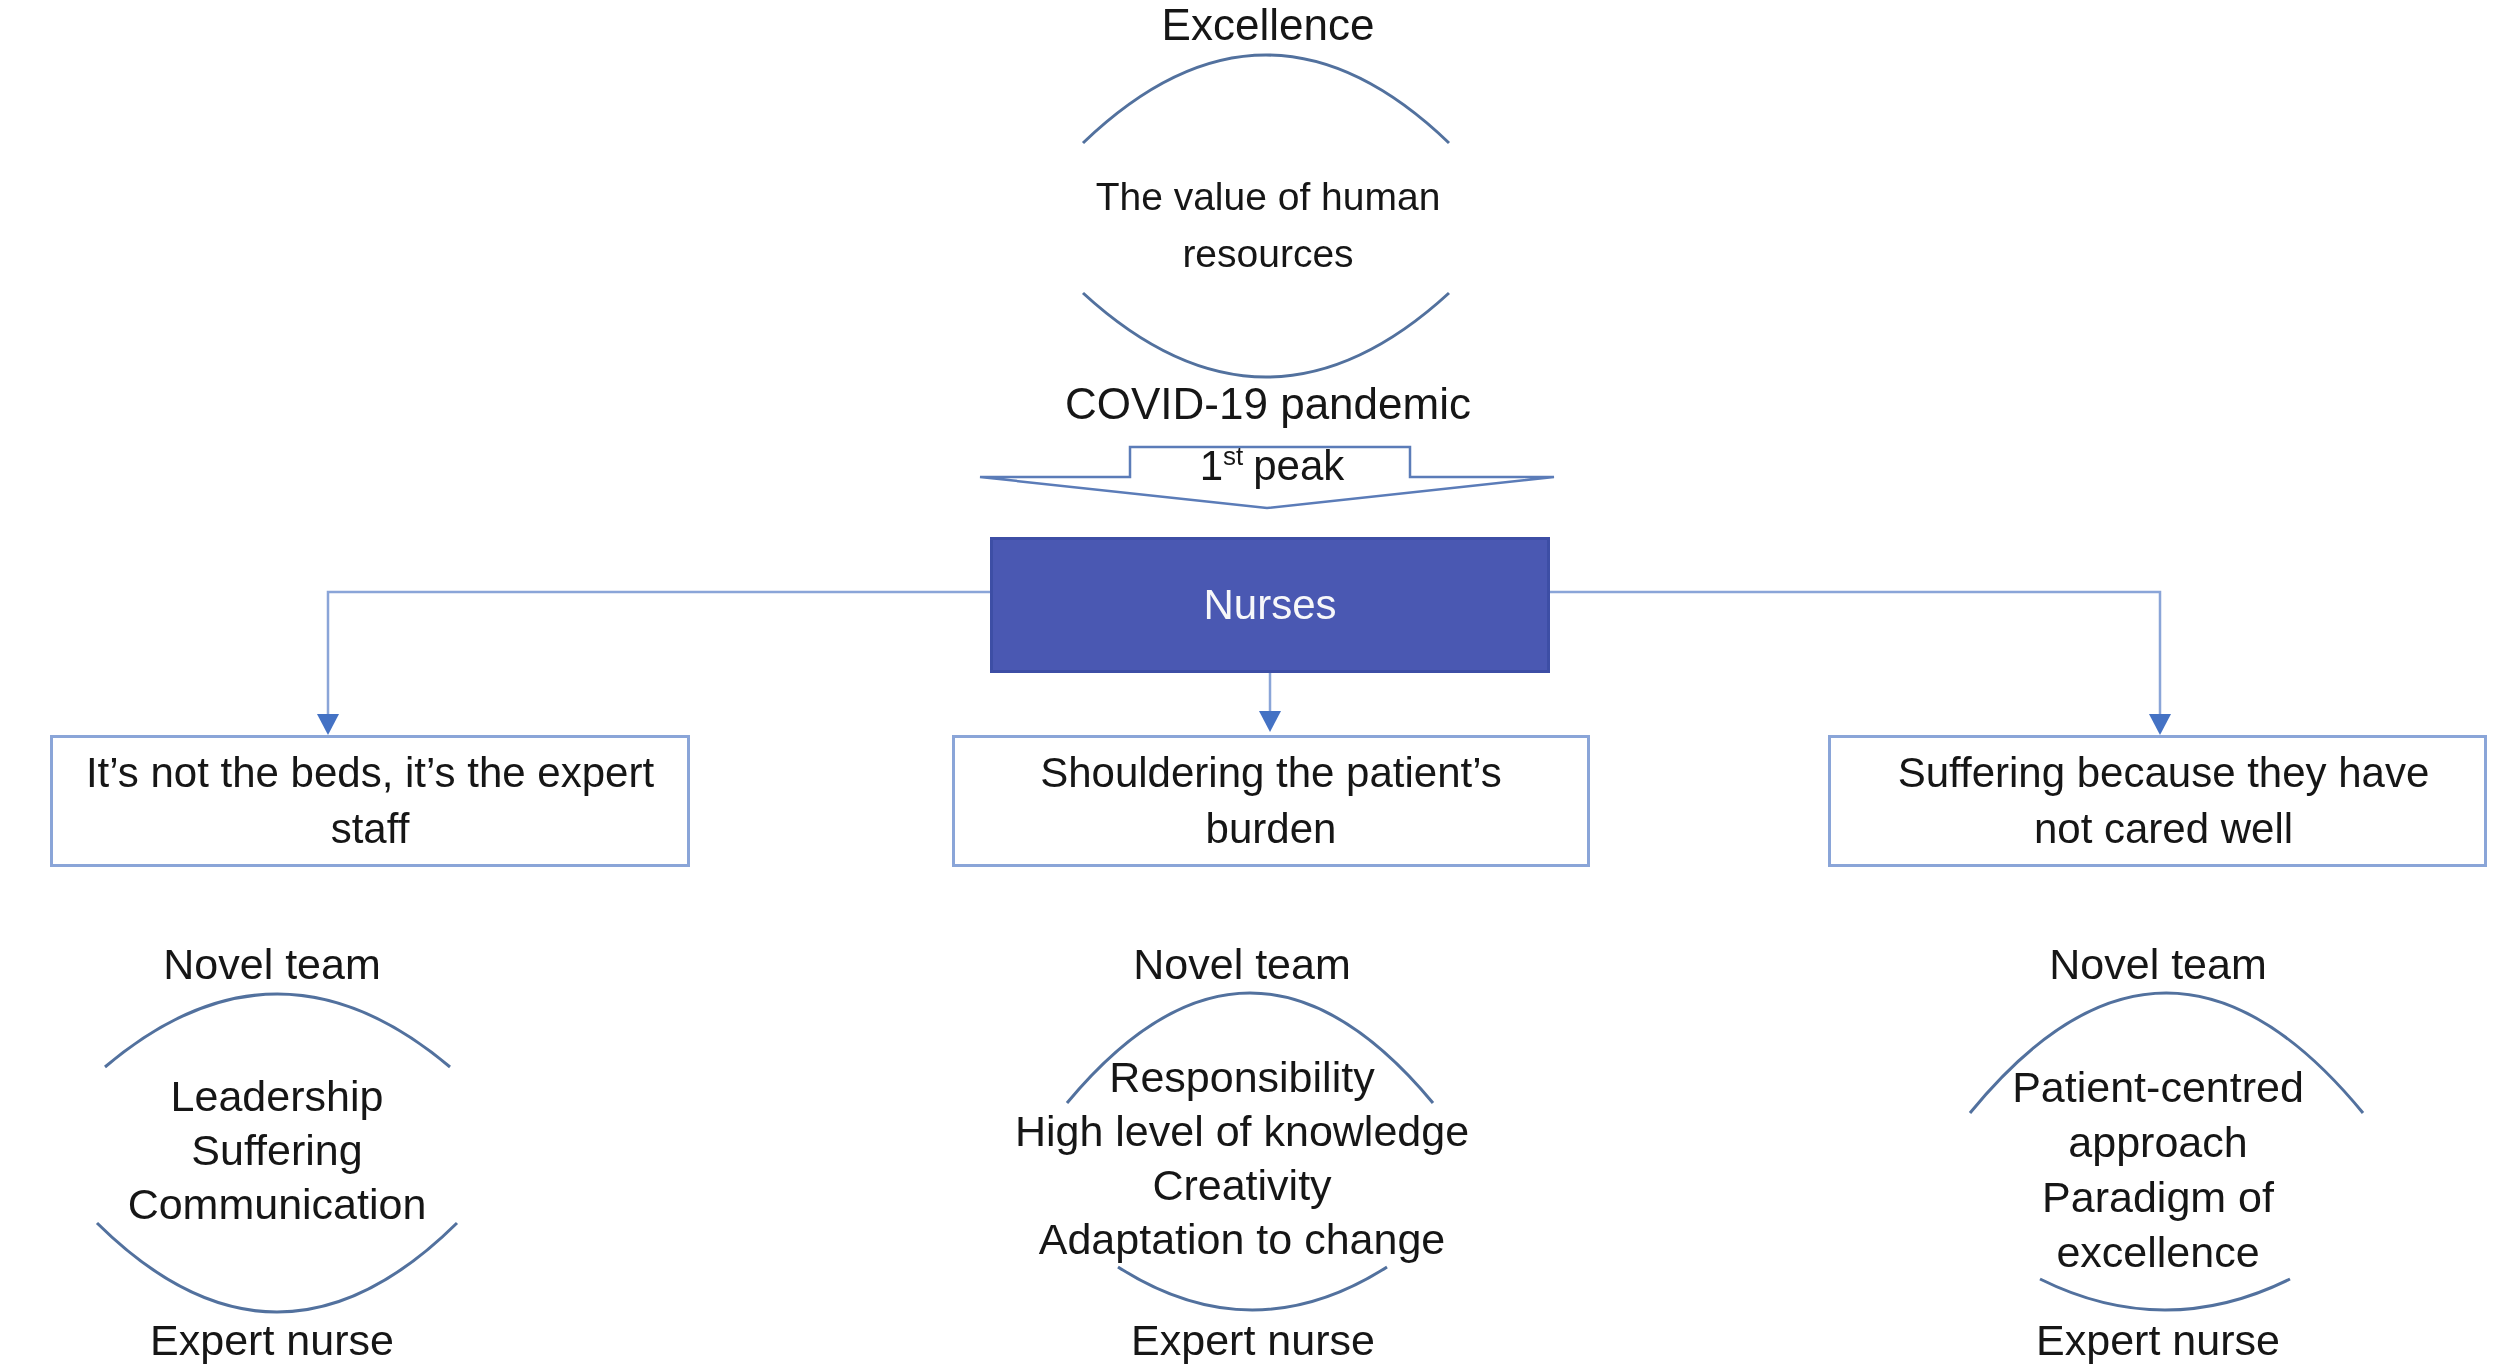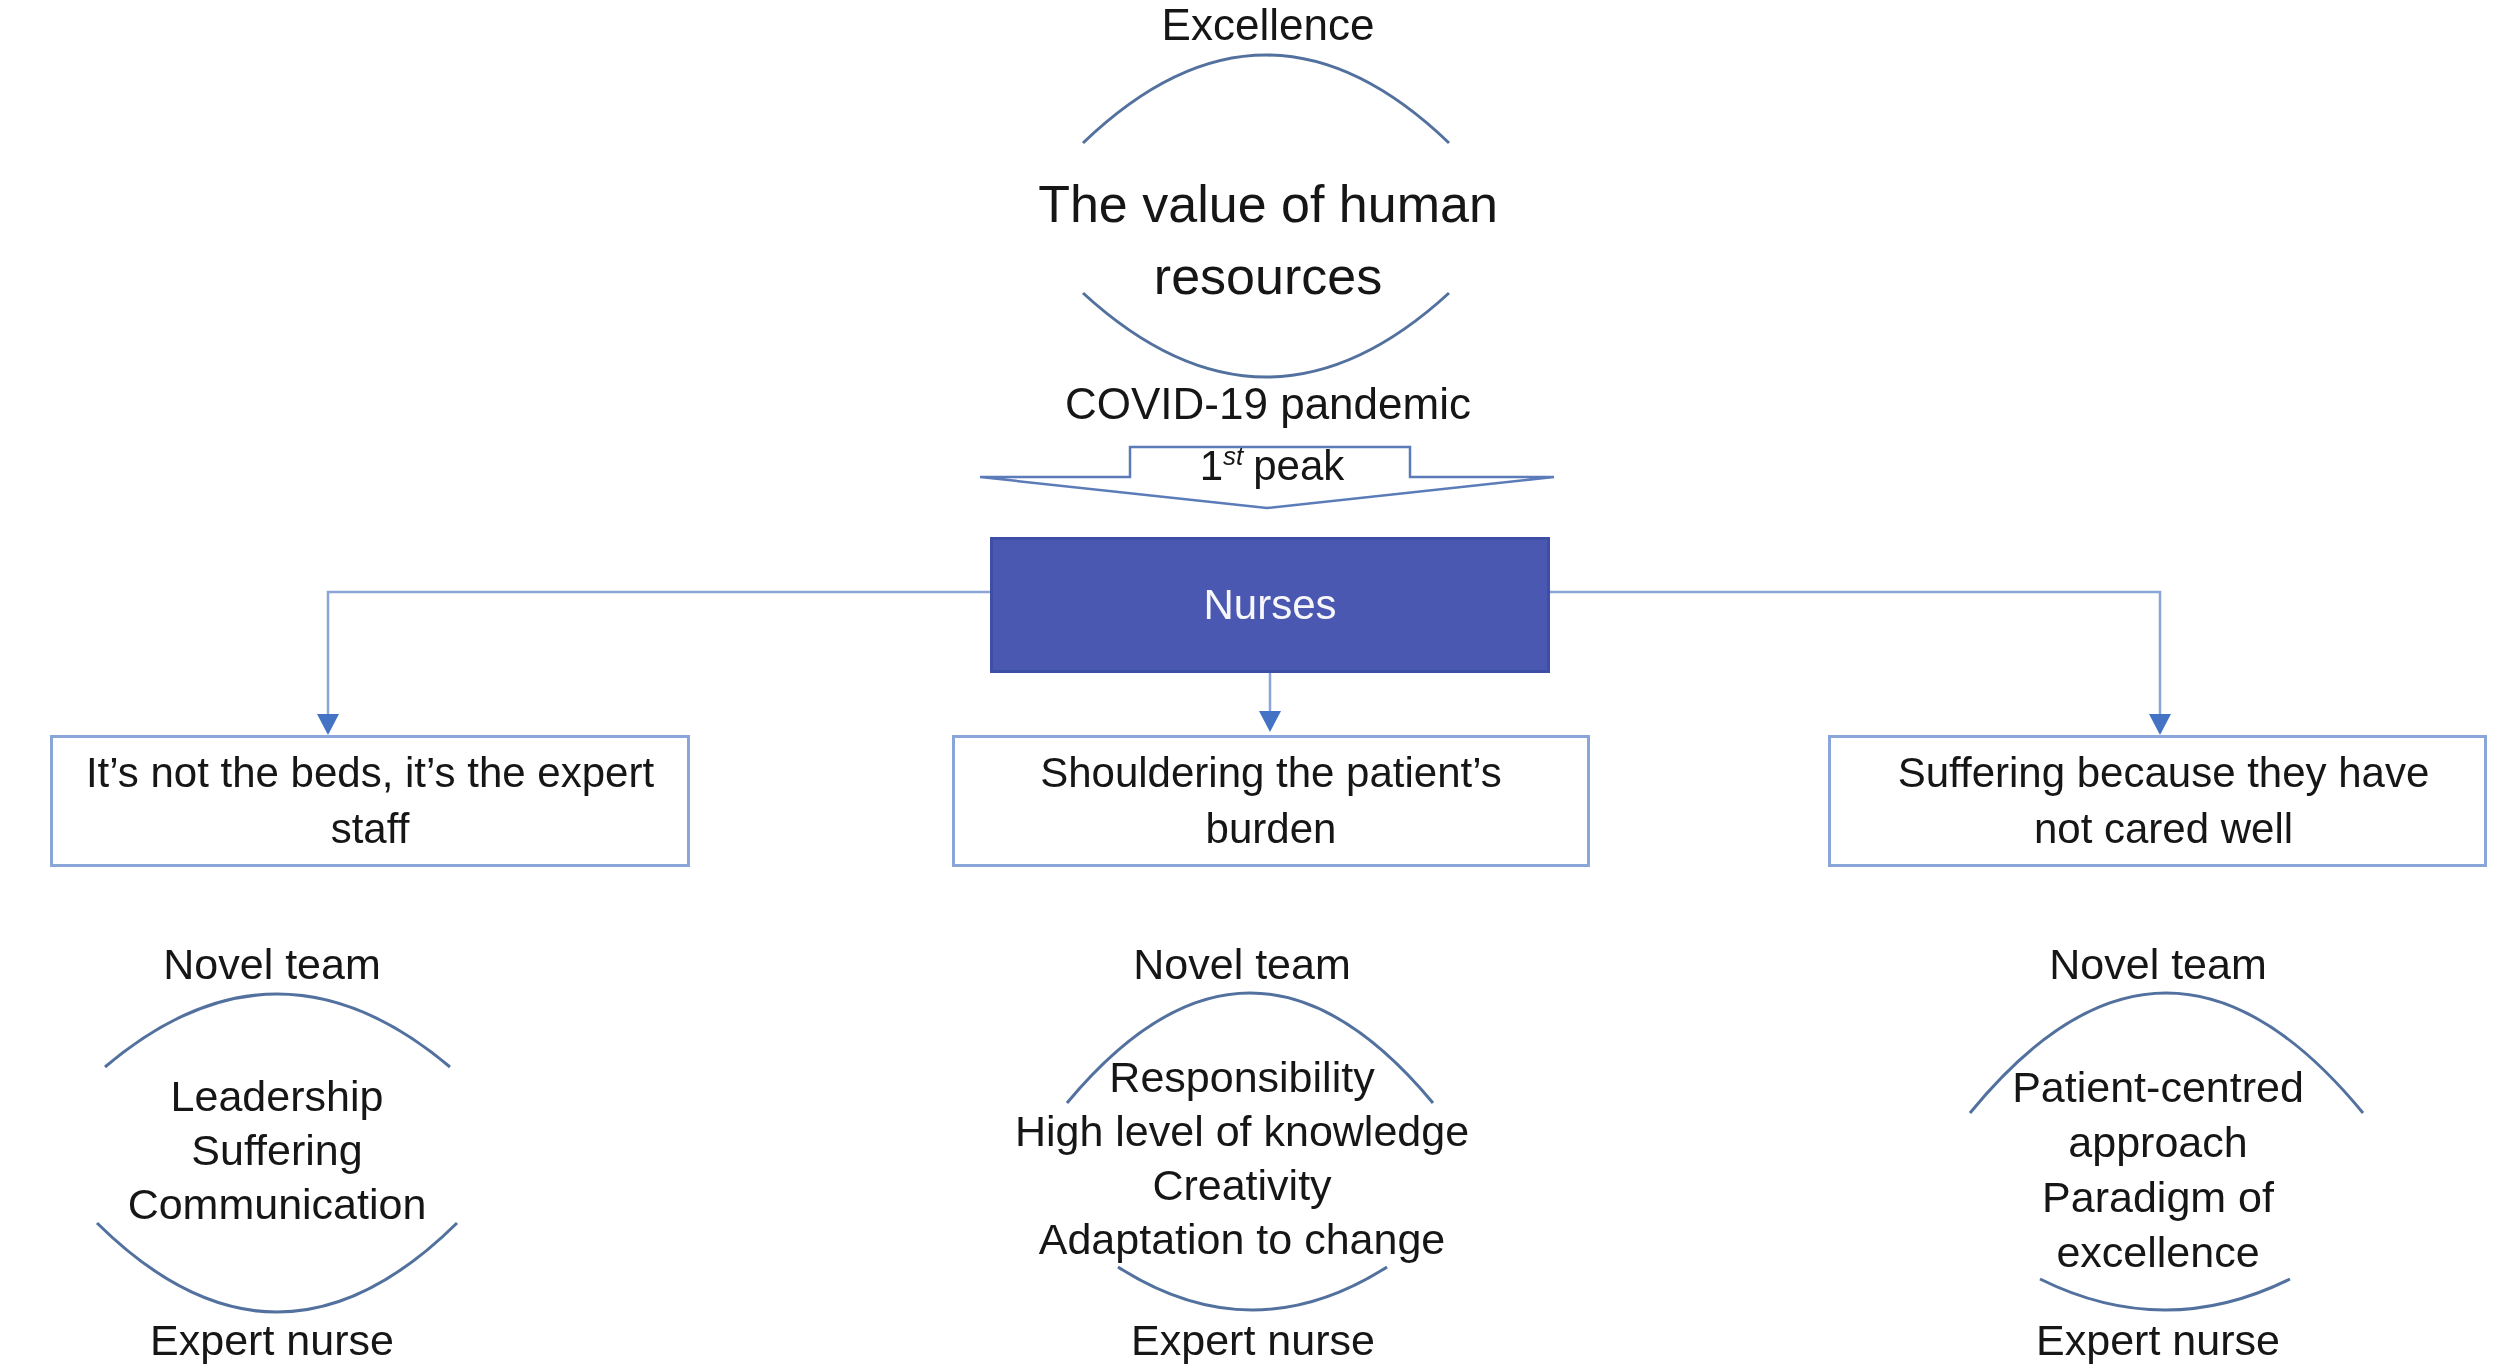--- a/index.html
+++ b/index.html
@@ -13,24 +13,24 @@
     background:var(--background);
     font-family:"Liberation Sans","DejaVu Sans",sans-serif;
     color:var(--text);
     position:relative;
     overflow:hidden;
   }
   .layer{position:absolute;left:0;top:0;width:2500px;height:1369px;}
   svg.layer{pointer-events:none;}
   .txt{position:absolute;text-align:center;}
   .label-top{left:1118px;top:2px;width:300px;font-size:44px;line-height:46px;}
-  .title{left:1007px;top:168px;width:522px;font-size:52px;line-height:72px;}
+  .title{left:1007px;top:168px;width:522px;font-size:39px;line-height:57px;}
   .label-covid{left:1018px;top:381px;width:500px;font-size:44px;line-height:46px;}
   .peak{left:1122px;top:444px;width:300px;font-size:42px;line-height:44px;}
-  .peak sup{font-size:26px;vertical-align:super;line-height:0;font-style:italic;}
+  .peak sup{font-size:26px;vertical-align:super;line-height:0;}
   .peak .peak-word{margin-left:10px;}
   .nurses{
     position:absolute;left:990px;top:537px;width:560px;height:136px;
     background:var(--node_fill);border:3px solid var(--node_border);
     display:flex;align-items:center;justify-content:center;
     color:var(--node_text);font-size:42px;
   }
   .theme-box{
     position:absolute;top:735px;height:132px;
     background:#fff;border:3px solid var(--box_border);

